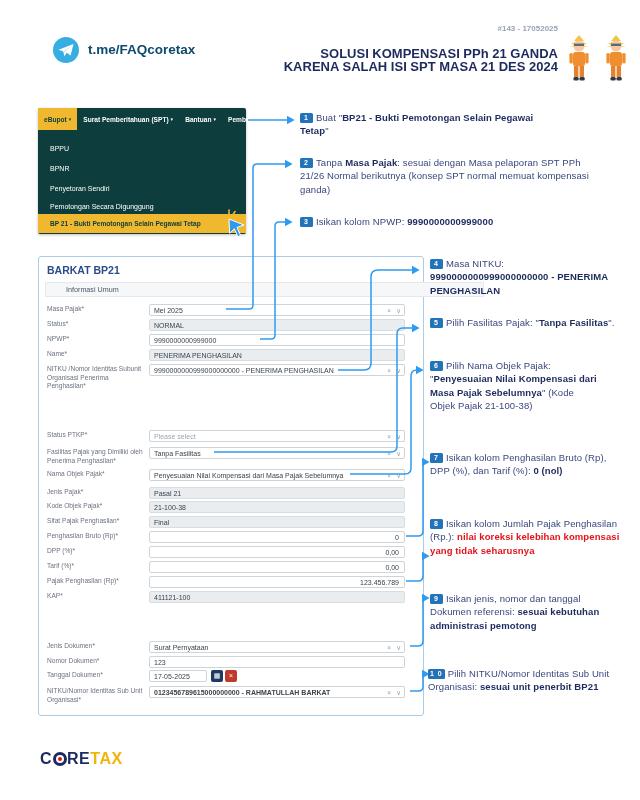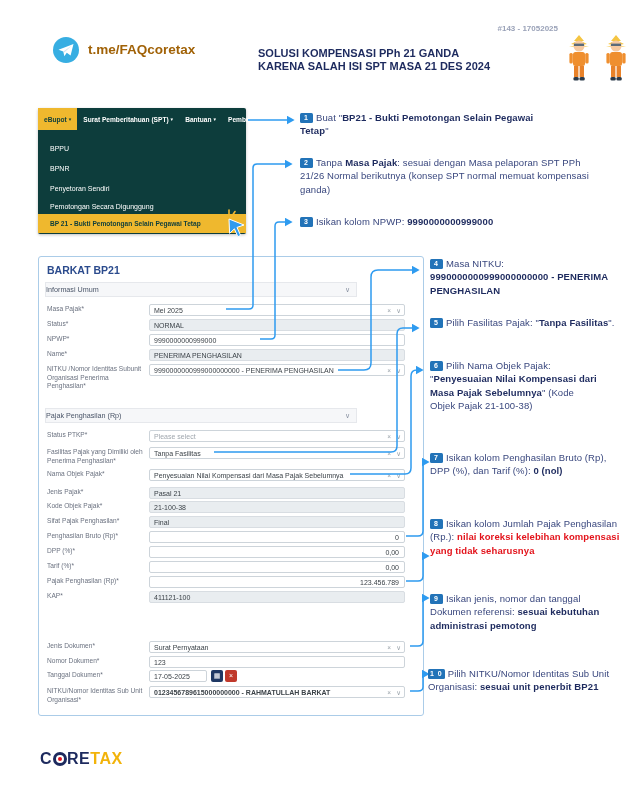--- a/index.html
+++ b/index.html
@@ -1,23 +1,23 @@
 <!DOCTYPE html>
 <html><head>
 <meta charset="utf-8">
 <style>
   html,body{margin:0;padding:0}
   body{width:640px;height:800px;position:relative;background:#fff;overflow:hidden;
        font-family:"Liberation Sans","DejaVu Sans",sans-serif;color:#1d2a5e;}
   .abs{position:absolute}
 
   
-  .tg-handle{font-size:13.5px;font-weight:bold;color:#a16207}
+  .tg-handle{font-size:13.5px;font-weight:bold;color:#0c4a6e}
   .issue{font-size:8px;color:#9aa2b8;font-weight:bold;text-align:right}
-  .hd-title{font-size:11px;font-weight:bold;color:#1d2a5e;text-align:left;line-height:13px}
+  .hd-title{font-size:13px;font-weight:bold;color:#1d2a5e;text-align:right;line-height:13px}
 
   
   .menu{left:38px;top:108px;width:208px;height:126px;background:#0d3d3c;border-radius:2px;box-shadow:0 1px 3px rgba(0,0,0,.25)}
   .mbar{position:absolute;left:0;top:0;width:100%;height:22px;display:flex;align-items:center}
   .mtab{font-size:6.6px;font-weight:bold;color:#fff;padding:0 6px;white-space:nowrap;display:flex;align-items:center;gap:2px;height:22px}
   .mtab.active{background:#efb82e;color:#0d3d3c}
   .caret{font-size:5px}
   .mitem{position:absolute;left:0;width:100%;height:17px;line-height:17px;padding-left:12px;box-sizing:border-box;
          font-size:7px;color:#fff;white-space:nowrap}
   .mitem.hl{background:#efb82e;color:#0d3d3c;font-weight:bold;height:19px;line-height:19px}
@@ -26,22 +26,22 @@
   .ann{position:absolute;font-size:9.5px;line-height:1.42;color:#39477e;letter-spacing:.1px}
   .ann b{color:#1d2a5e}
   .ann .red{color:#e3141c}
   .badge{display:inline-block;min-width:9px;height:10px;line-height:10px;padding:0 2px;margin-right:3px;
          background:#2273b8;color:#fff;font-size:7px;font-weight:bold;text-align:center;border-radius:1.5px;
          vertical-align:1px;letter-spacing:1px}
 
   
   .form{left:38px;top:256px;width:386px;height:460px;background:#fff;border:1px solid #abcce8;border-radius:3px;box-sizing:border-box}
   .form-title{position:absolute;left:8px;top:7px;font-size:10.5px;font-weight:bold;color:#2b4b8d}
-  .secbar{position:absolute;left:6px;width:312px;height:15px;background:#f6f7f9;border:1px solid #e6e8ec;box-sizing:border-box;
-          font-size:7.2px;color:#4a5568;line-height:13px;padding-left:0}
+  .secbar{position:absolute;left:6px;width:439px;height:15px;background:#f6f7f9;border:1px solid #e6e8ec;box-sizing:border-box;
+          font-size:7.2px;color:#4a5568;line-height:13px;padding-left:20px}
   .secbar .sc{position:absolute;right:6px;top:0;color:#8a93a3;font-size:7px}
   .row{position:absolute;left:8px;width:372px;height:13px}
   .lb{position:absolute;left:0;top:1px;width:96px;font-size:6.6px;color:#6b7280;line-height:8.5px}
   .fld{position:absolute;left:102px;top:0;width:256px;height:12px;border:1px solid #cdd4da;border-radius:2px;
        background:#fff;box-sizing:border-box}
   .fld .val{position:absolute;left:4px;top:1px;font-size:7px;color:#3b4248;white-space:nowrap;line-height:9px}
   .fld.num .val{left:auto;right:5px}
   .fld.ro{background:#e9edf0;border-color:#d8dde2}
   .fld .ph{color:#a0a7ae}
   .fld .bold{font-weight:bold}
@@ -220,23 +220,20 @@
   </div>
   <div class="row" style="top:107px">
     <span class="lb">NITKU /Nomor Identitas Subunit Organisasi Penerima Penghasilan*</span>
     <div class="fld">
       <span class="val">9990000000999000000000 - PENERIMA PENGHASILAN</span>
       <span class="ic x">×</span>
         <span class="ic c">∨</span>
     </div>
   </div>
 
-  <div class="secbar" style="top:151px">
-    <span>Pajak Penghasilan (Rp)</span><span class="sc">∨</span>
-  </div>
 
   <div class="row" style="top:173px">
     <span class="lb">Status PTKP*</span>
     <div class="fld">
       <span class="val ph">Please select</span>
       <span class="ic x">×</span>
         <span class="ic c">∨</span>
     </div>
   </div>
   <div class="row" style="top:190px">

